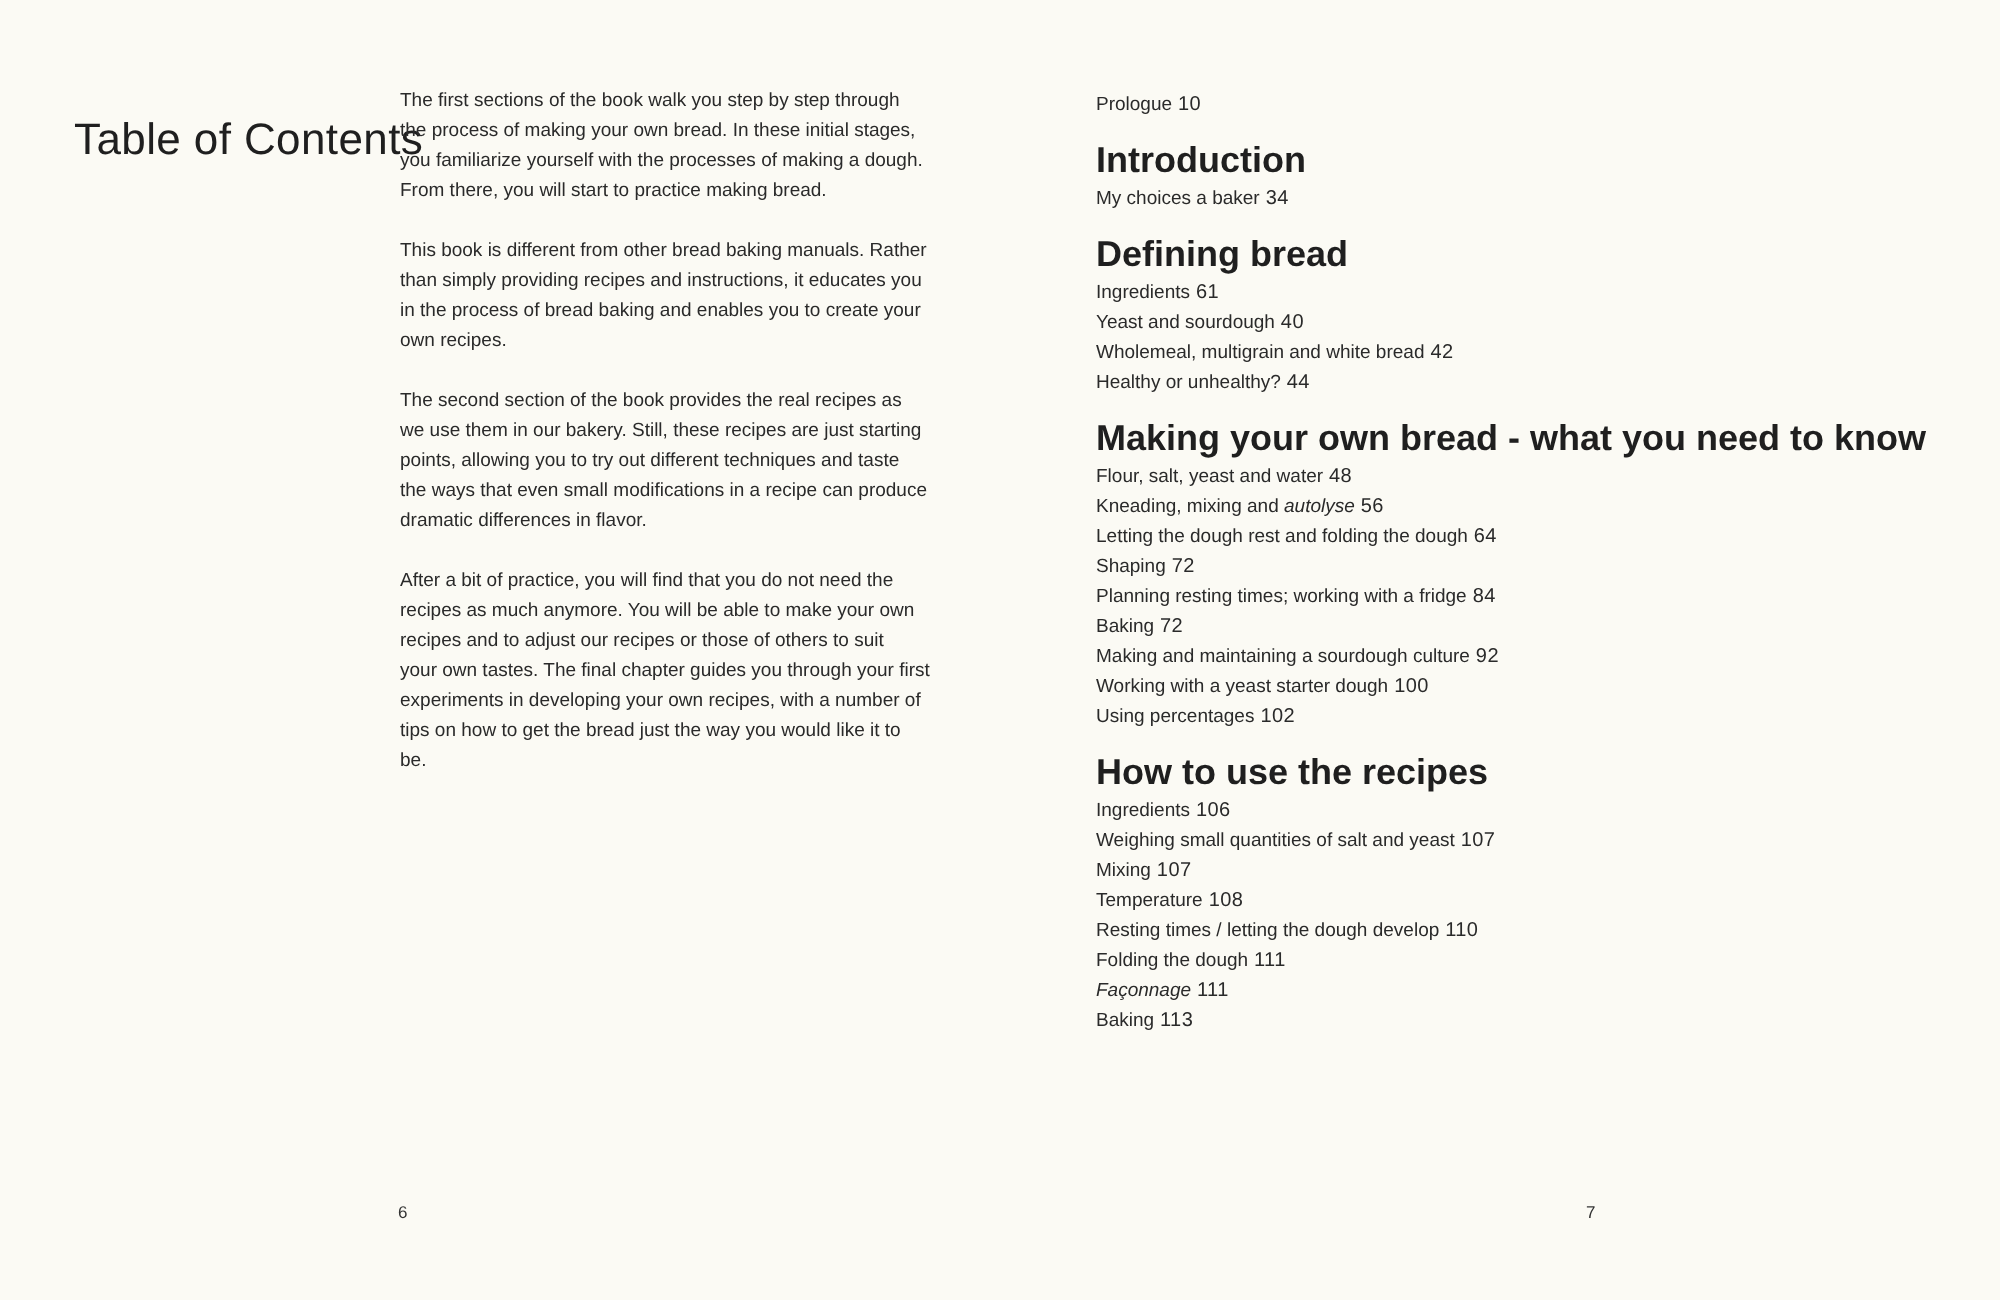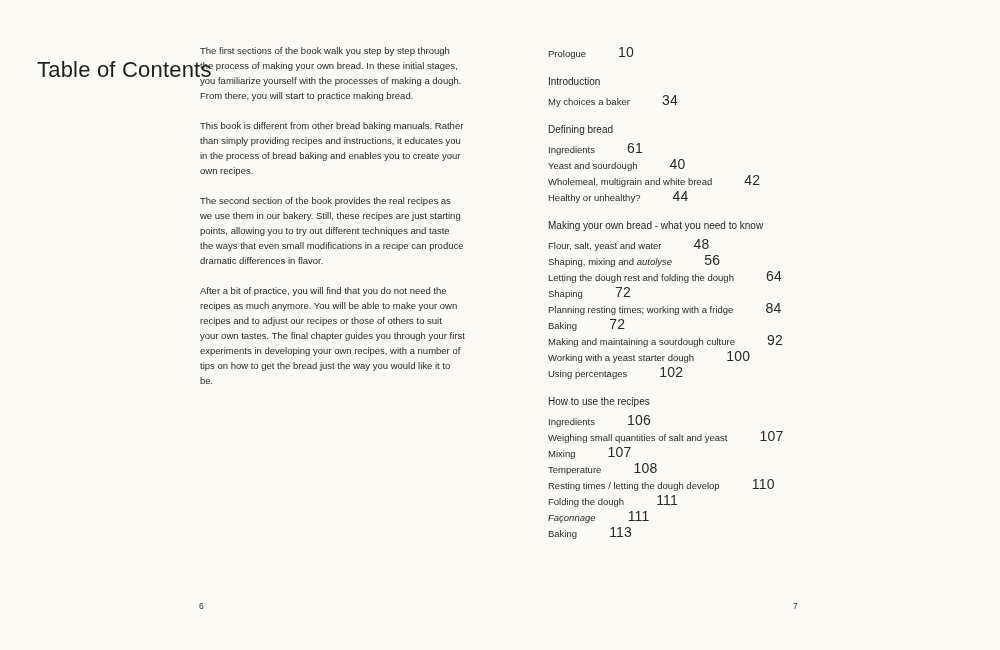--- a/index.html
+++ b/index.html
@@ -47,40 +47,39 @@
   .toc {
     position: absolute;
     left: 548px;
     top: 45px;
     width: 320px;
   }
   .toc-section {
     margin: 0 0 12px 0;
   }
   .toc-heading {
-    font-size: 10px;
-    font-weight: 400;
+    font-size: 18px;
+    font-weight: 700;
     line-height: 17px;
     margin: 0 0 3px 0;
     color: #1f1f1f;
     white-space: nowrap;
   }
   .toc-entry {
     font-size: 9.5px;
     line-height: 15px;
     color: #2a2a2a;
     white-space: nowrap;
   }
   .toc-entry em {
     font-style: italic;
   }
   .page-num {
-    font-size: 14px;
+    font-size: 10px;
     letter-spacing: 0.2px;
-    margin-left: 28px;
   }
   .folio {
     position: absolute;
     top: 601px;
     font-size: 8.5px;
     color: #333;
   }
   .folio-left  { left: 199px; }
   .folio-right { left: 793px; }
 </style>
@@ -125,21 +124,21 @@
       <div class="toc-section">
         <h2 class="toc-heading">Defining bread</h2>
         <div class="toc-entry"><span>Ingredients</span><span class="page-num"> 61</span></div>
         <div class="toc-entry"><span>Yeast and sourdough</span><span class="page-num"> 40</span></div>
         <div class="toc-entry"><span>Wholemeal, multigrain and white bread</span><span class="page-num"> 42</span></div>
         <div class="toc-entry"><span>Healthy or unhealthy?</span><span class="page-num"> 44</span></div>
       </div>
       <div class="toc-section">
         <h2 class="toc-heading">Making your own bread - what you need to know</h2>
         <div class="toc-entry"><span>Flour, salt, yeast and water</span><span class="page-num"> 48</span></div>
-        <div class="toc-entry"><span>Shaping, mixing and </span><em>autolyse</em><span class="page-num"> 56</span></div>
+        <div class="toc-entry"><span>Kneading, mixing and </span><em>autolyse</em><span class="page-num"> 56</span></div>
         <div class="toc-entry"><span>Letting the dough rest and folding the dough</span><span class="page-num"> 64</span></div>
         <div class="toc-entry"><span>Shaping</span><span class="page-num"> 72</span></div>
         <div class="toc-entry"><span>Planning resting times; working with a fridge</span><span class="page-num"> 84</span></div>
         <div class="toc-entry"><span>Baking</span><span class="page-num"> 72</span></div>
         <div class="toc-entry"><span>Making and maintaining a sourdough culture</span><span class="page-num"> 92</span></div>
         <div class="toc-entry"><span>Working with a yeast starter dough</span><span class="page-num"> 100</span></div>
         <div class="toc-entry"><span>Using percentages</span><span class="page-num"> 102</span></div>
       </div>
       <div class="toc-section">
         <h2 class="toc-heading">How to use the recipes</h2>

